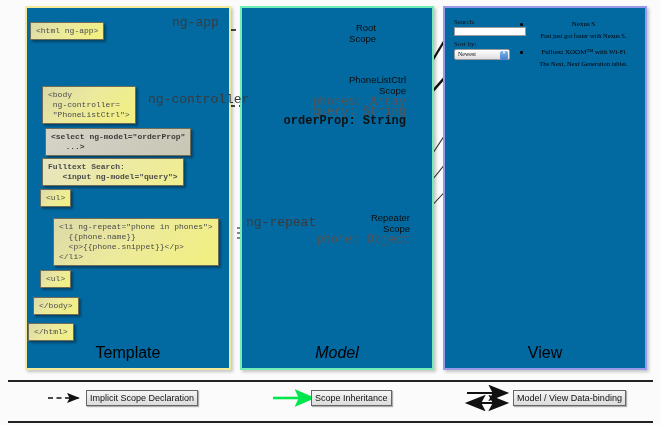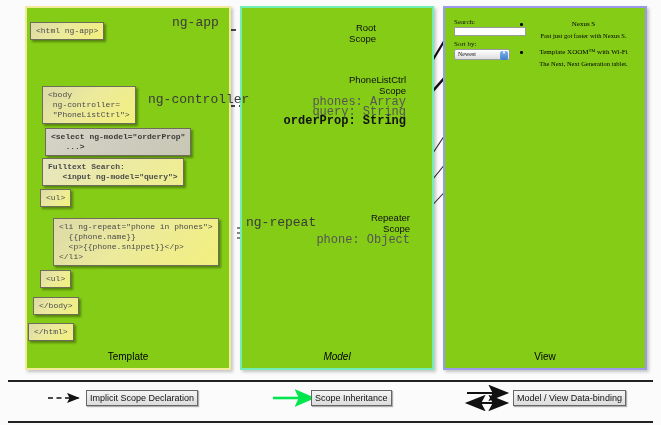--- a/index.html
+++ b/index.html
@@ -18,32 +18,32 @@
     background: #fbfbfb;
   }
   svg#canvas {
     position: absolute; left: 0; top: 0;
     width: 661px; height: 425px;
   }
 
   
   .panel {
     position: absolute;
-    background: #84cc16;
+    background: #0369a1;
     box-shadow: 2px 2px 3px rgba(0,0,0,0.22);
   }
   #panel-template { left: 25px; top: 6px; width: 202px; height: 360px; border: 2px solid #f2eb9a; }
   #panel-model    { left: 240px; top: 6px; width: 190px; height: 360px; border: 2px solid #74edb4; font-style: italic; }
   #panel-view     { left: 443px; top: 6px; width: 200px; height: 360px; border: 2px solid #9a9ae8; }
 
   .panel-label {
     position: absolute;
     bottom: 6px; left: 0; width: 100%;
     text-align: center;
-    font-size: 10px;
+    font-size: 16px;
     color: #000;
   }
 
   
   .codebox {
     position: absolute;
     font-family: "Liberation Mono", monospace;
     font-size: 8px;
     line-height: 10px;
     color: #4a4a4a;
@@ -328,21 +328,21 @@
         <span class="arrowbox">▾</span>
       </div>
     </div>
 
     <div class="phone-list">
       <div class="phone-item">
         <div class="phone-name"><span class="bullet"></span><span>Nexus S</span></div>
         <div class="phone-snippet">Fast just got faster with Nexus S.</div>
       </div>
       <div class="phone-item">
-        <div class="phone-name"><span class="bullet"></span><span>Template XOOM™ with Wi-Fi</span></div>
+        <div class="phone-name"><span class="bullet"></span><span>Fulltext XOOM™ with Wi-Fi</span></div>
         <div class="phone-snippet">The Next, Next Generation tablet.</div>
       </div>
     </div>
 
     <div class="panel-label">View</div>
   </div>
 
   <div id="legend">
     <div class="rule" style="top:2px;"></div>
     <div class="rule" style="top:43px;"></div>

